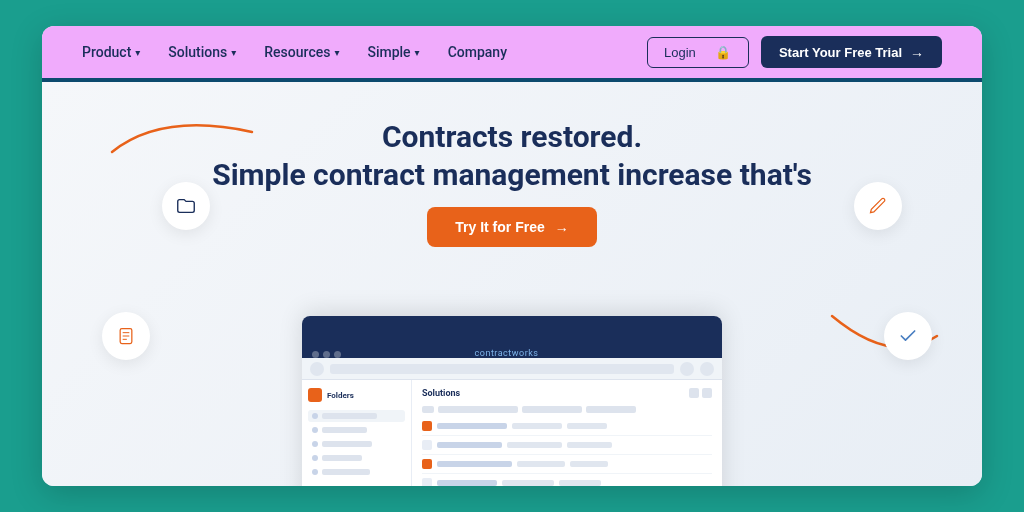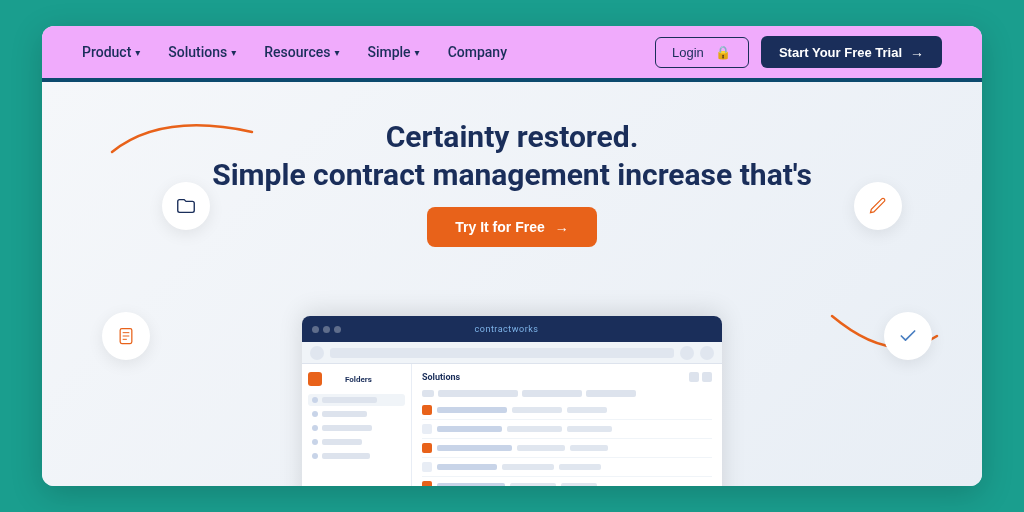--- a/index.html
+++ b/index.html
@@ -67,21 +67,21 @@
       border: 1.5px solid #1a2e5a;
       background: transparent;
       color: #1a2e5a;
       padding: 7px 16px;
       border-radius: 6px;
       font-size: 13px;
       font-weight: 500;
       cursor: pointer;
       display: flex;
       align-items: center;
-      gap: 12px;
+      gap: 20px;
     }
     .btn-login .lock-icon {
       font-size: 13px;
     }
     .btn-trial {
       background: #1a2e5a;
       color: #fff;
       padding: 8px 18px;
       border-radius: 6px;
       font-size: 13px;
@@ -182,23 +182,23 @@
       width: 420px;
       height: 200px;
       background: #fff;
       border-radius: 8px 8px 0 0;
       box-shadow: 0 -4px 24px rgba(0,0,0,0.12);
       overflow: hidden;
       z-index: 3;
     }
     .app-title-bar {
       background: #1a2e5a;
-      height: 26px;
-      display: flex;
-      align-items: center;
+      height: 42px;
+      display: flex;
+      align-items: flex-end;
       padding: 0 10px;
       justify-content: space-between;
     }
     .app-title-dots {
       display: flex;
       gap: 4px;
     }
     .dot {
       width: 7px;
       height: 7px;
@@ -237,21 +237,21 @@
     }
     .app-sidebar {
       width: 110px;
       background: #fff;
       border-right: 1px solid #e8edf5;
       padding: 8px 6px;
     }
     .sidebar-header {
       display: flex;
       align-items: center;
-      gap: 23px;
+      gap: 5px;
       margin-bottom: 8px;
     }
     .sidebar-icon {
       width: 14px;
       height: 14px;
       background: #e8621a;
       border-radius: 3px;
     }
     .sidebar-title {
       font-size: 8px;
@@ -395,21 +395,21 @@
       </svg>
     </div>
     <div class="deco-circle check">
       <svg width="20" height="20" viewBox="0 0 24 24" fill="none">
         <polyline points="4,12 9,17 20,6" stroke="#4a7fc1" stroke-width="2" fill="none" stroke-linecap="round" stroke-linejoin="round"></polyline>
       </svg>
     </div>
 
     <div class="hero-text">
       <h1 class="hero-title">
-        <span>Certainty restored.</span><br>
+        <span>Contracts restored.</span><br>
         <span>Simple contract management increase that's</span><br>
       </h1>
       <button class="btn-cta">
         <span>Try It for Free</span>
         <span>→</span>
       </button>
     </div>
 
     <div class="app-mockup">
       <div class="app-title-bar">

